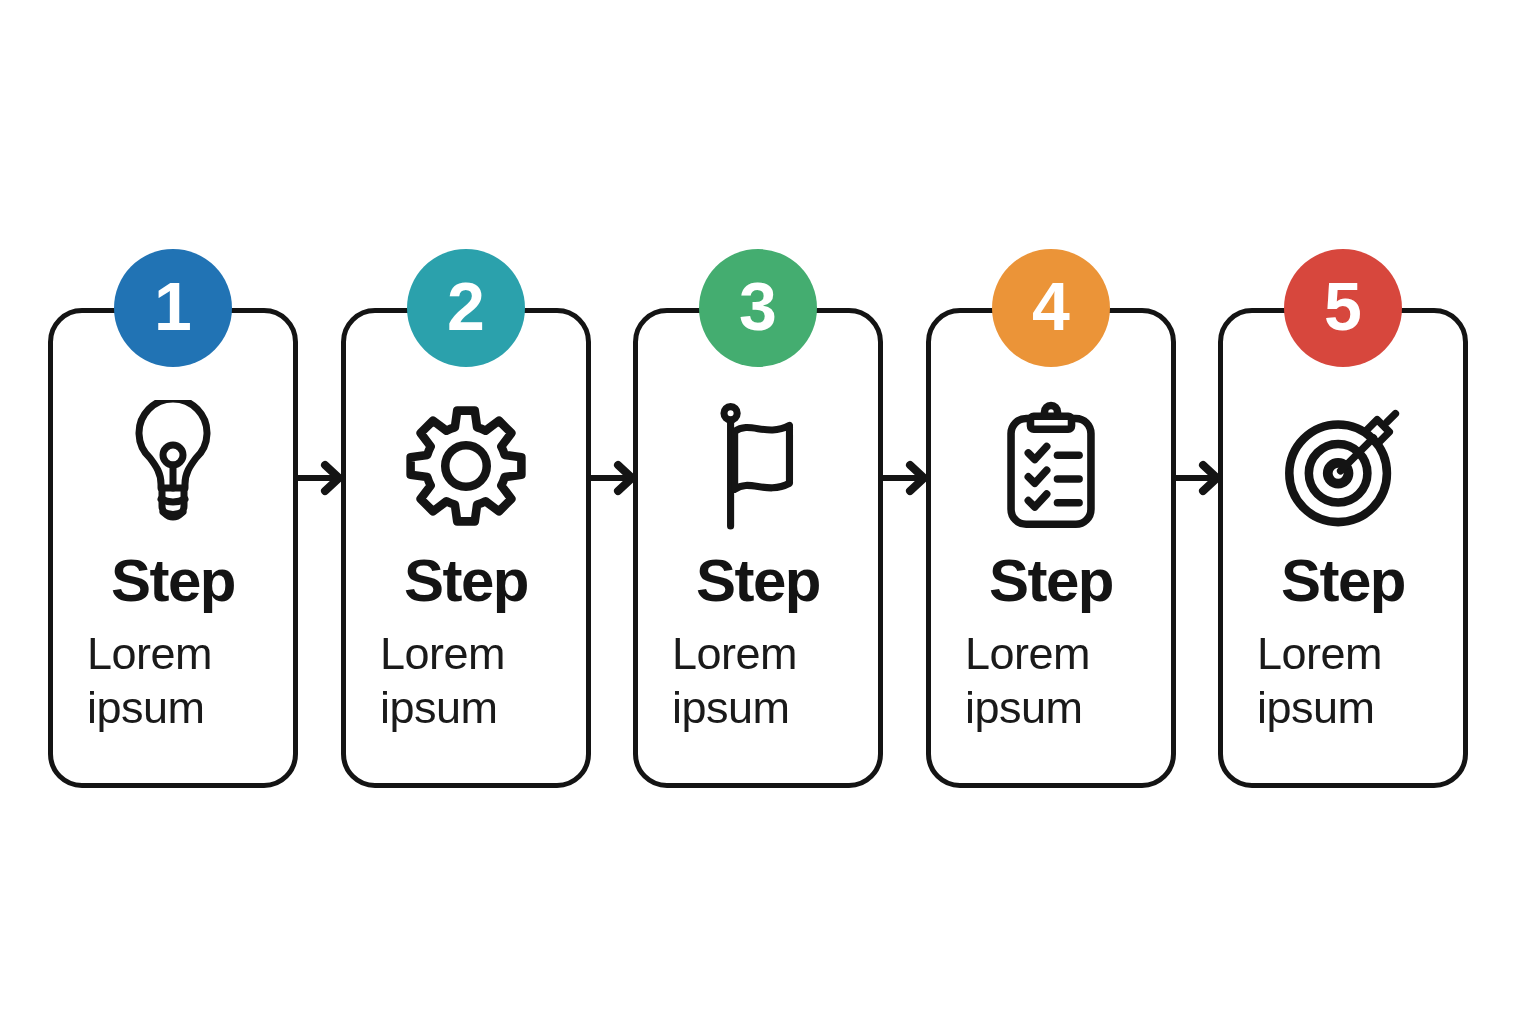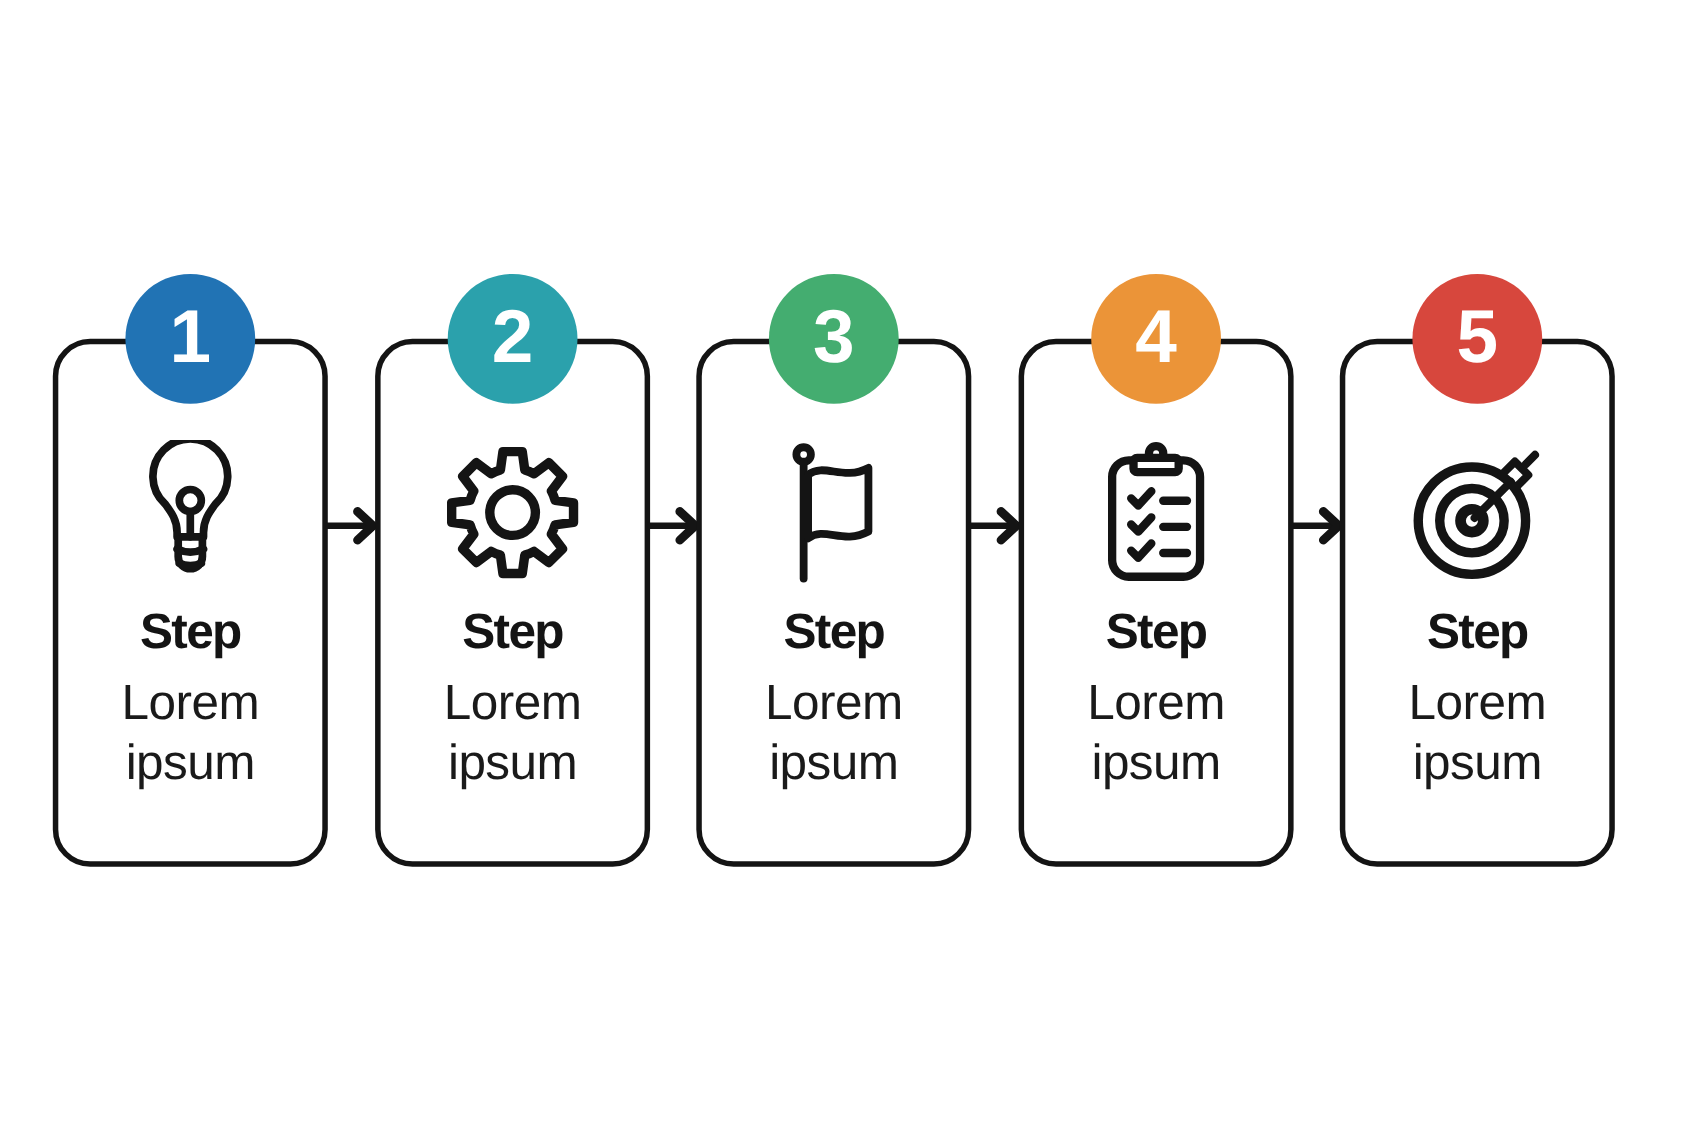--- a/index.html
+++ b/index.html
@@ -33,26 +33,26 @@
     position:absolute; left:0; right:0; top:0; bottom:0;
     display:flex; flex-direction:column; align-items:center;
   }
   .icon-wrap {
     margin-top:78px; height:150px; width:100%;
     display:flex; align-items:center; justify-content:center;
   }
   .icon-wrap svg { display:block; }
 
   .step-title {
-    margin-top:10px; font-size:45px; font-weight:700; color:#141414;
+    margin-top:10px; font-size:60px; font-weight:700; color:#141414;
     letter-spacing:-1.5px; line-height:1;
   }
   .step-desc {
     margin-top:16px; font-size:45px; font-weight:400; color:#1a1a1a;
-    letter-spacing:-0.5px; line-height:1.2; text-align:center;
+    letter-spacing:-0.5px; line-height:1.2; 
     max-width:172px;
   }
 
   .connector { position:absolute; top:456px; width:49px; height:44px; }
   .connector-1 { left:296px; }
   .connector-2 { left:589px; }
   .connector-3 { left:881px; }
   .connector-4 { left:1174px; }
 
   .stroke-icon { stroke:#141414; fill:none; stroke-linecap:round; stroke-linejoin:round; }

